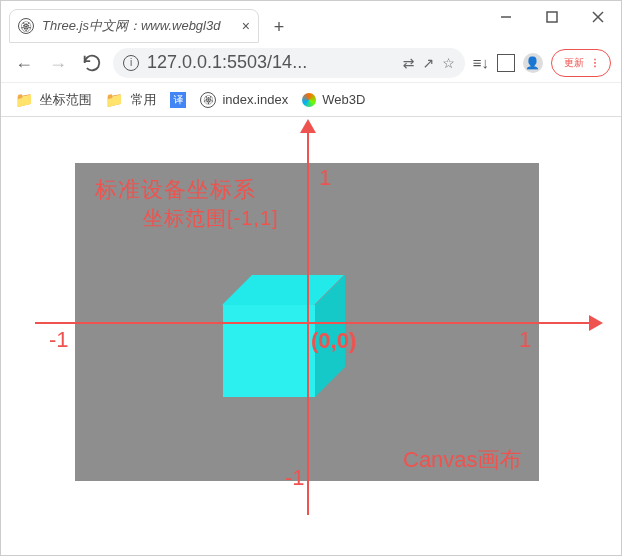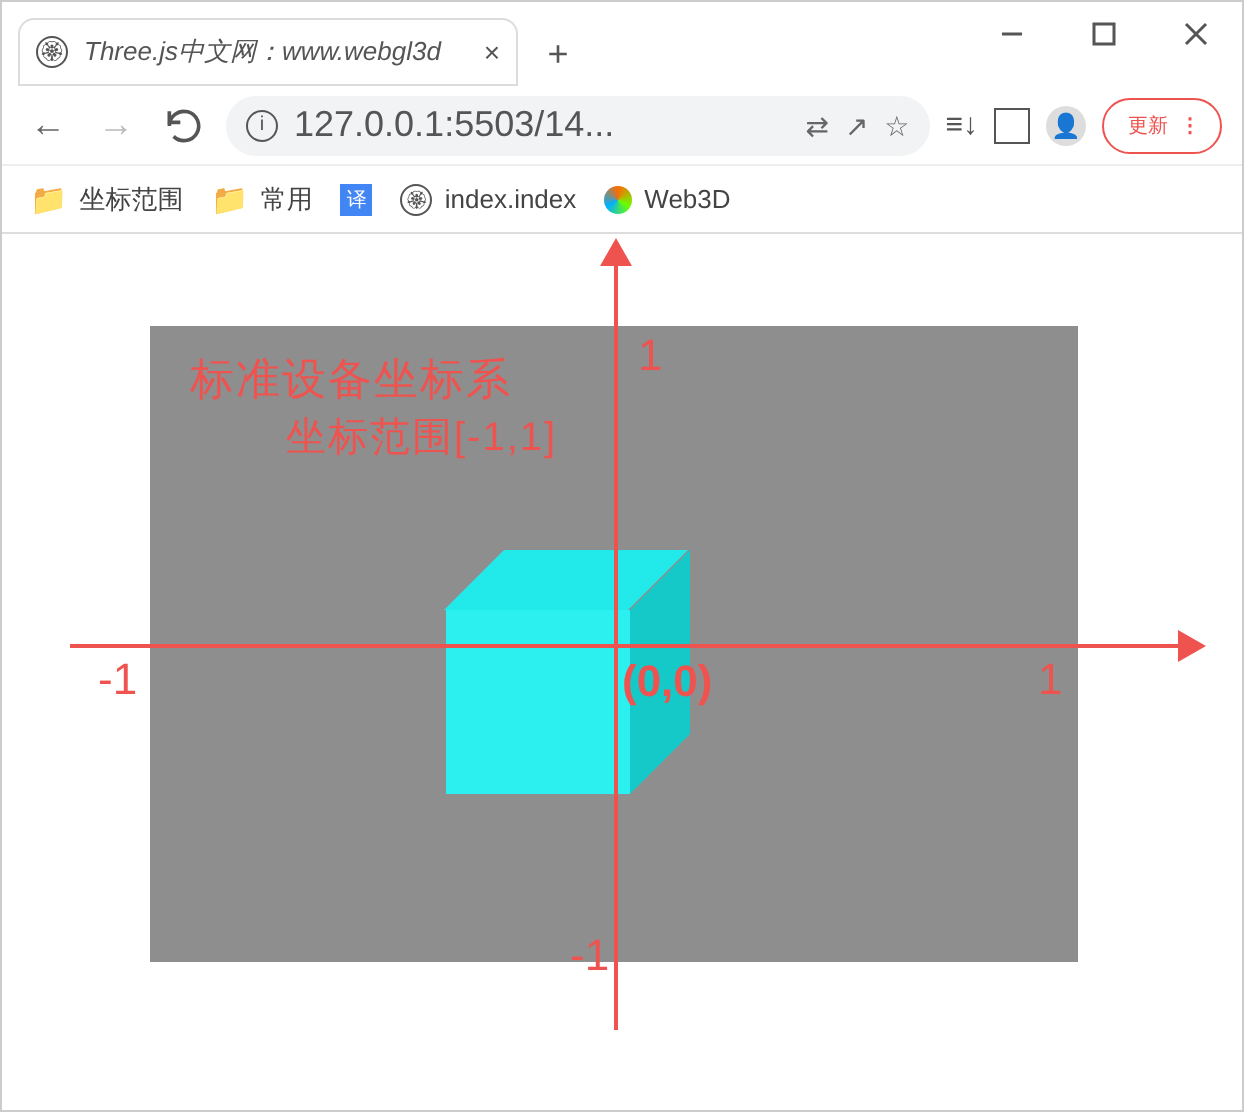--- a/index.html
+++ b/index.html
@@ -280,13 +280,14 @@
   <div class="arrow up"></div>
 
   <div class="desc1">标准设备坐标系</div>
   <div class="desc2">坐标范围[-1,1]</div>
 
   <div class="lab origin">(0,0)</div>
   <div class="lab yplus">1</div>
   <div class="lab yminus">-1</div>
   <div class="lab xplus">1</div>
   <div class="lab xminus">-1</div>
+  <div class="lab canvastxt">Canvas画布</div>
 </div>
 
 </body></html>

